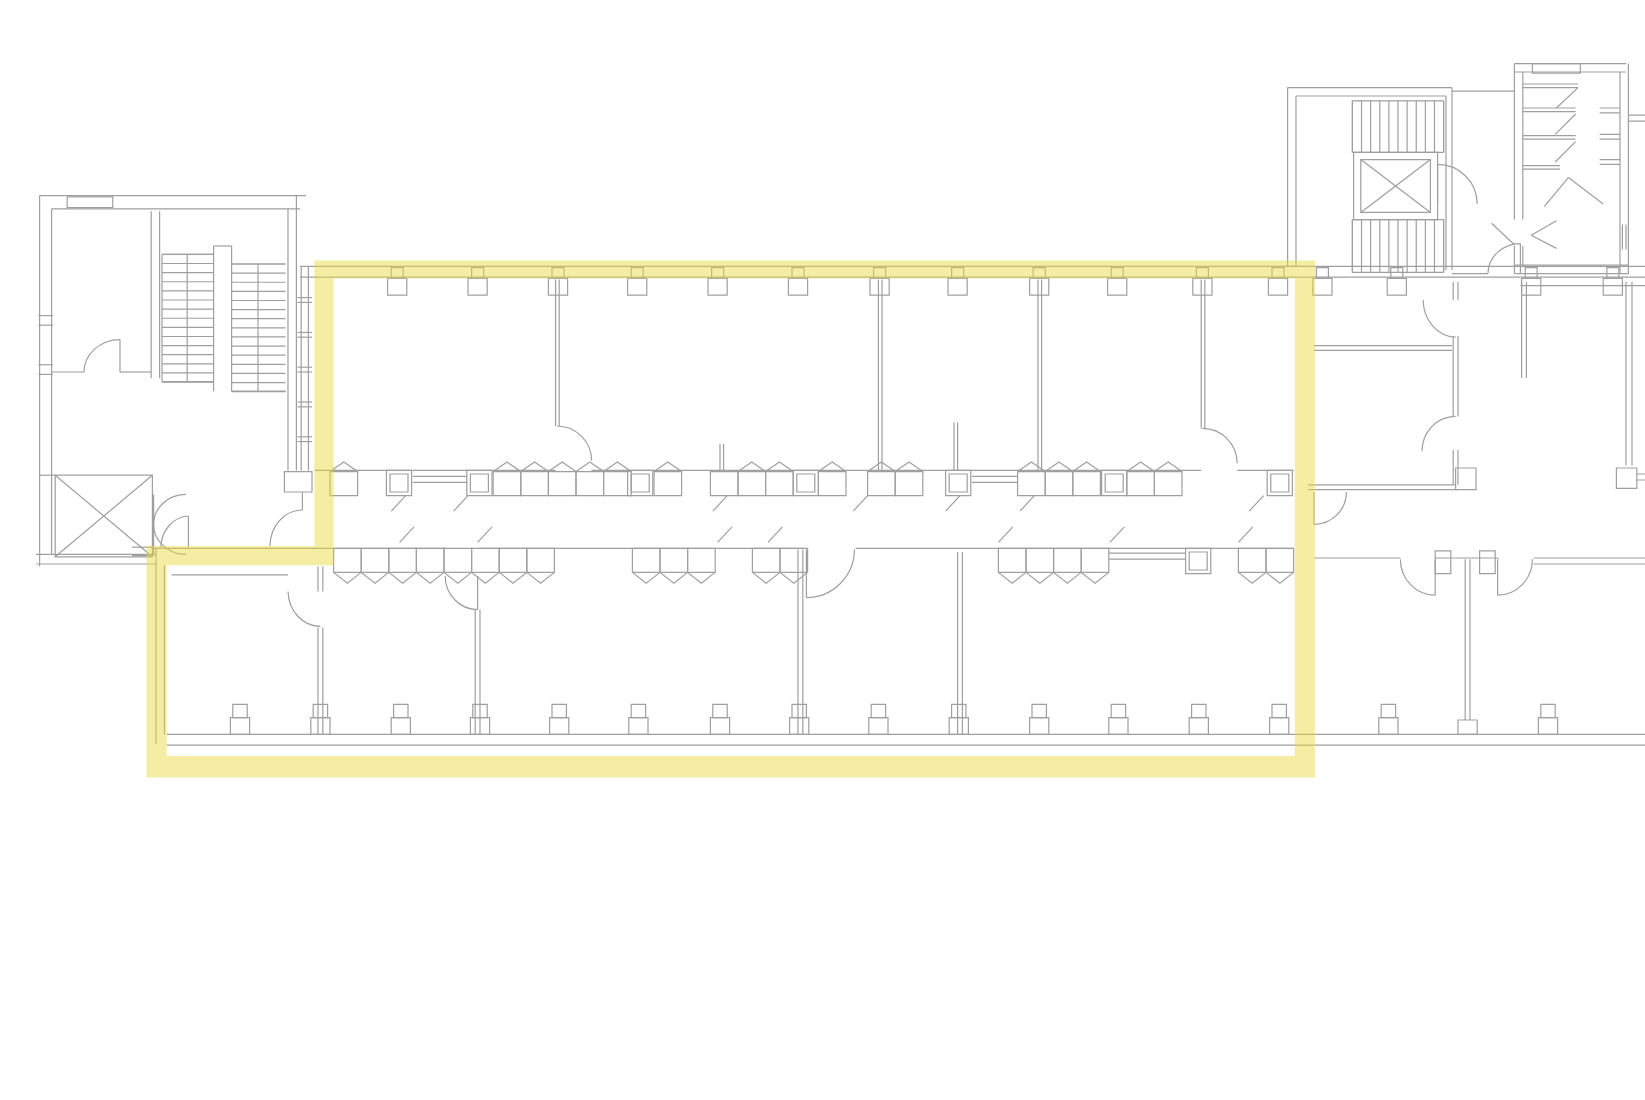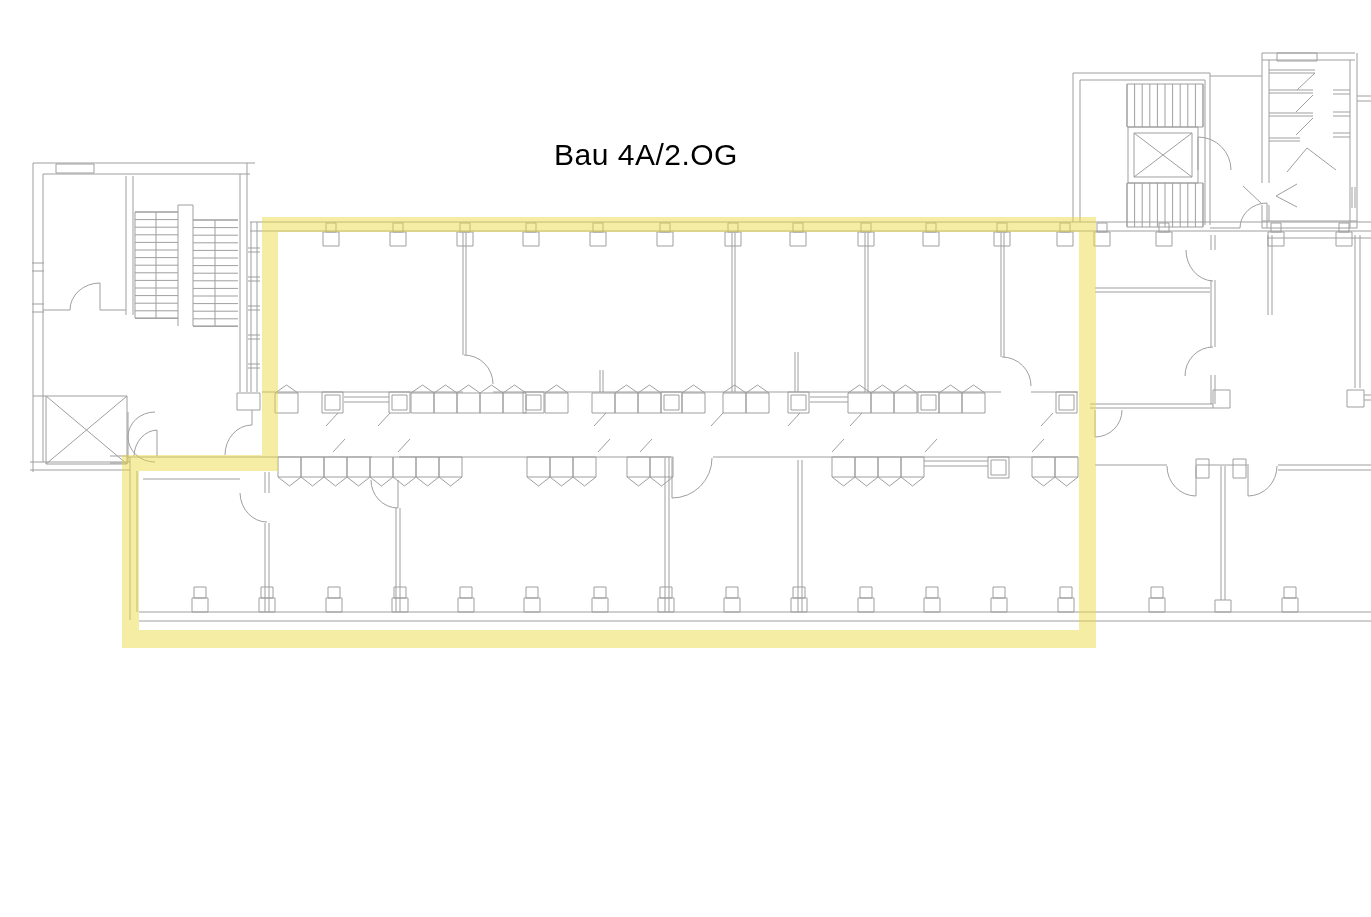--- a/index.html
+++ b/index.html
@@ -459,14 +459,13 @@
         <path d="M1333 116 H1350"></path>
         <path d="M1333 133 H1350"></path>
         <path d="M1333 137 H1350"></path>
         <path d="M1357 96 H1371"></path>
         <path d="M1357 101 H1371"></path>
       </g>
 
     <path id="hl" fill-rule="evenodd" d="M262 217 H1096 V648 H122 V455 H262 Z M278 232 H1079 V630 H139 V471 H278 Z" fill="#e9d93e" fill-opacity="0.48" stroke="none"></path>
   </svg>
 
-  <div class="plan-title" style="color: rgb(0, 0, 0);">Bau 4A/2.OG</div>
 </div>
 
 </body></html>

